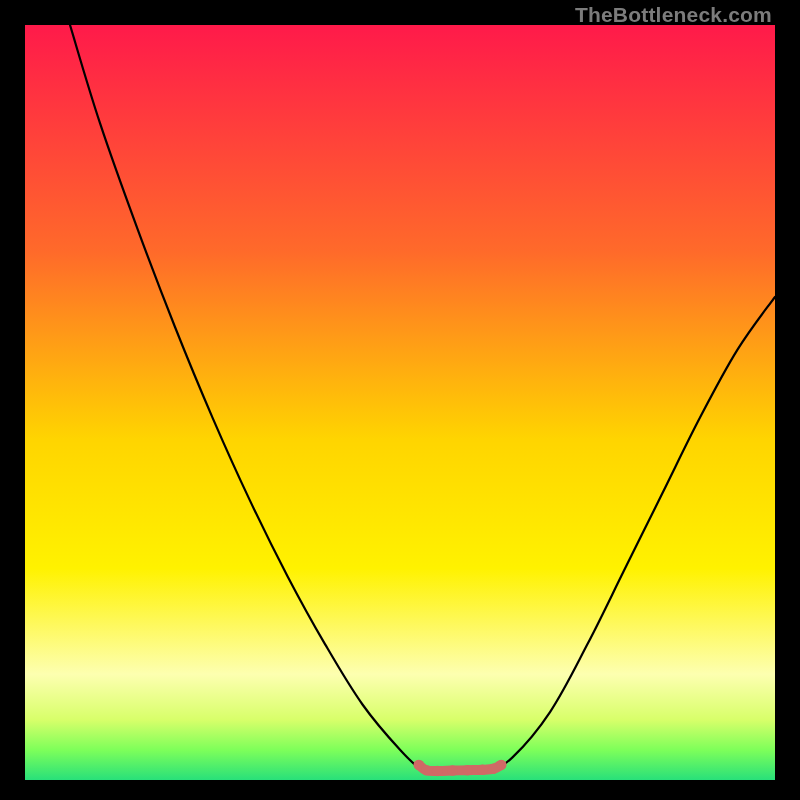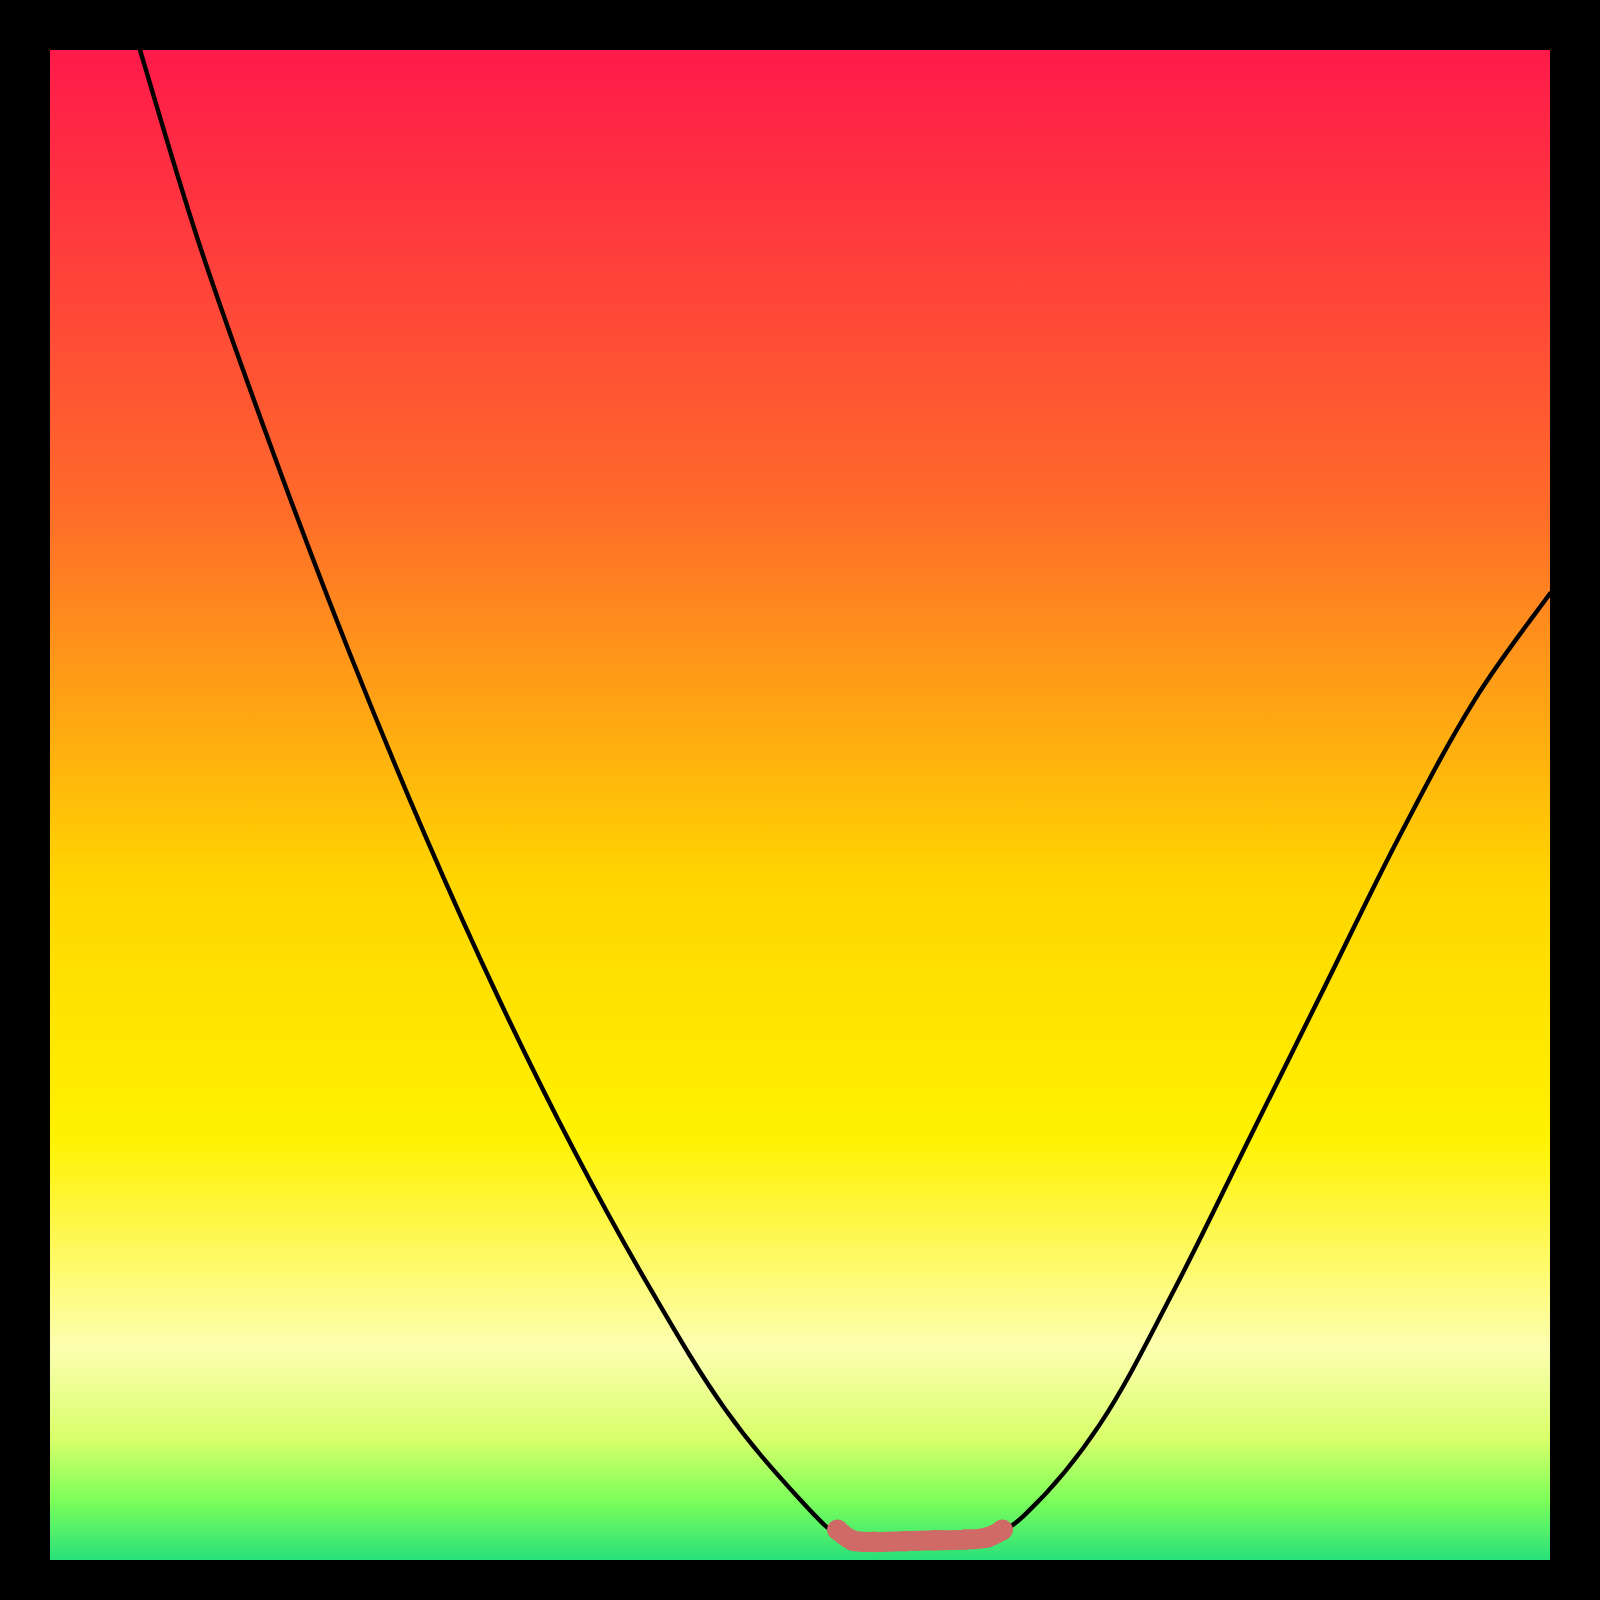--- a/index.html
+++ b/index.html
@@ -25,20 +25,21 @@
     font-size: 21px;
     font-weight: bold;
     color: #7c7c7c;
     letter-spacing: 0.2px;
   }
 </style>
 </head>
 <body>
 
 <div class="container">
+  <div class="watermark">TheBottleneck.com</div>
   <svg class="plot" viewBox="0 0 750 755" preserveAspectRatio="none">
     <defs>
       <linearGradient id="bg-grad" x1="0" y1="0" x2="0" y2="1">
           <stop offset="0%" stop-color="#ff1a4a"></stop>
           <stop offset="30%" stop-color="#ff6a2a"></stop>
           <stop offset="55%" stop-color="#ffd500"></stop>
           <stop offset="72%" stop-color="#fff200"></stop>
           <stop offset="86%" stop-color="#fdffb0"></stop>
           <stop offset="92%" stop-color="#d8ff6a"></stop>
           <stop offset="96%" stop-color="#7eff5a"></stop>

